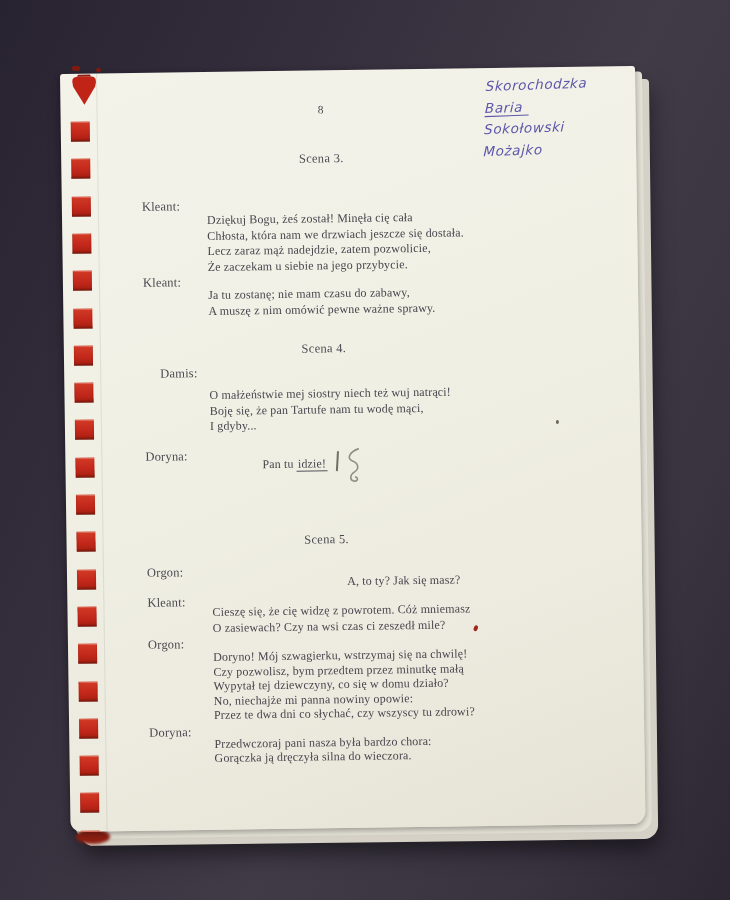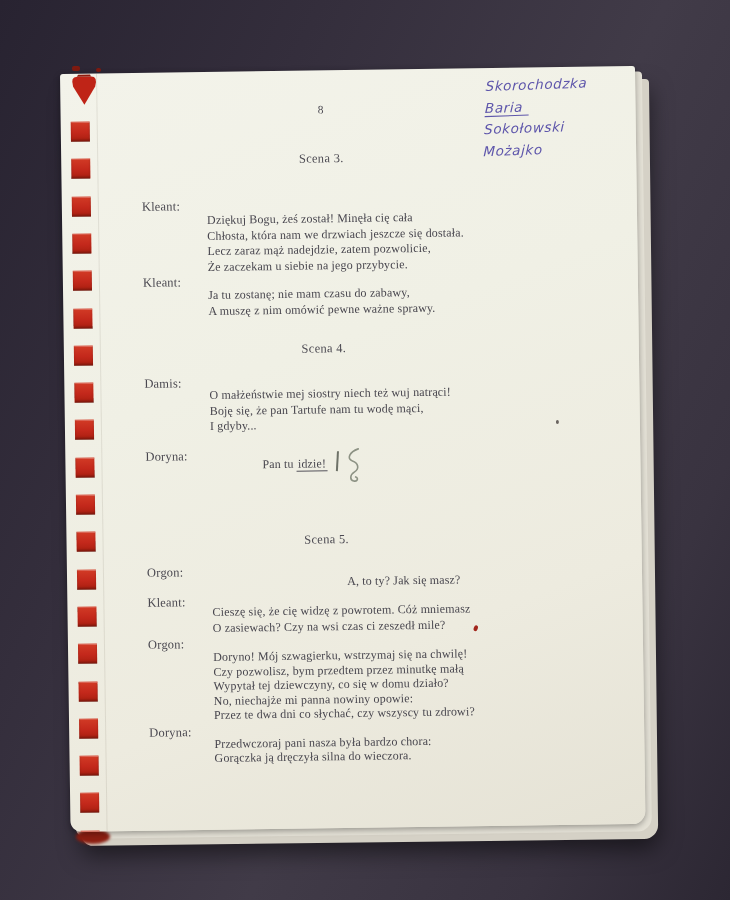--- a/index.html
+++ b/index.html
@@ -119,21 +119,21 @@
     </div>
 
     <div class="speaker" style="top:203px;">Kleant:</div>
     <div class="dlg" style="top:216px;">
       <div>Ja tu zostanę; nie mam czasu do zabawy,</div>
       <div>A muszę z nim omówić pewne ważne sprawy.</div>
     </div>
 
     <div class="scena" style="top:271px;">Scena 4.</div>
 
-    <div class="speaker" style="top:304px;">Damis:</div>
+    <div class="speaker" style="top:294px;margin-left:16px;">Damis:</div>
     <div class="dlg" style="top:316px;">
       <div>O małżeństwie mej siostry niech też wuj natrąci!</div>
       <div>Boję się, że pan Tartufe nam tu wodę mąci,</div>
       <div>I gdyby...</div>
     </div>
 
     <div class="speaker" style="top:377px;">Doryna:</div>
     <div class="dlg" style="top:386px;left:197px;">
       <div><span>Pan tu </span><span class="u">idzie!</span></div>
     </div>

